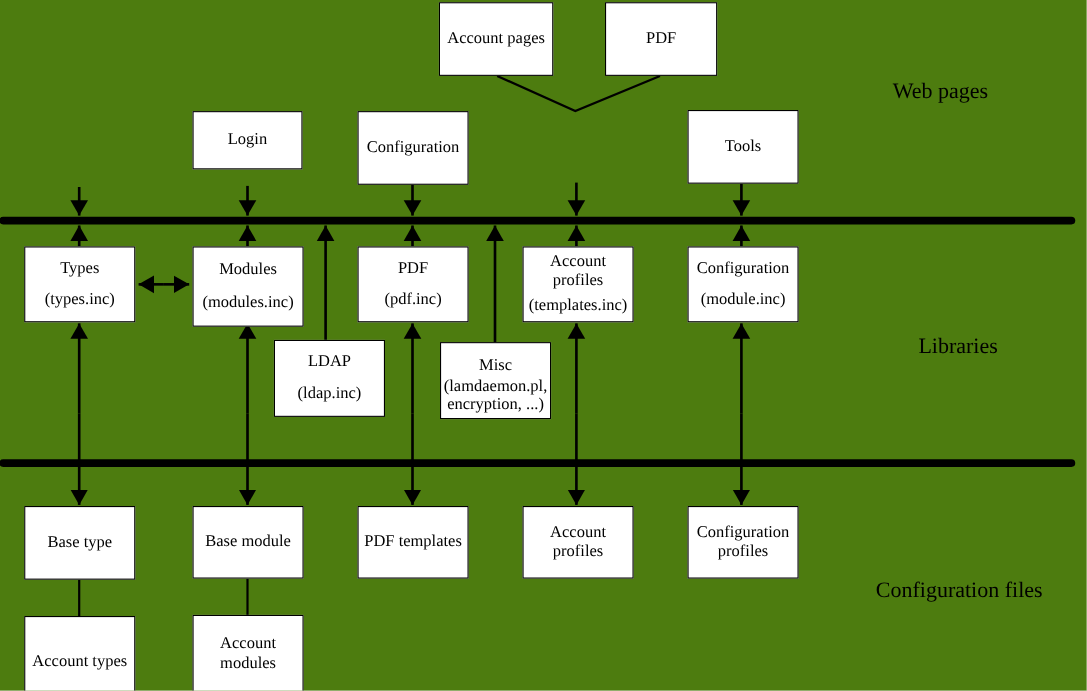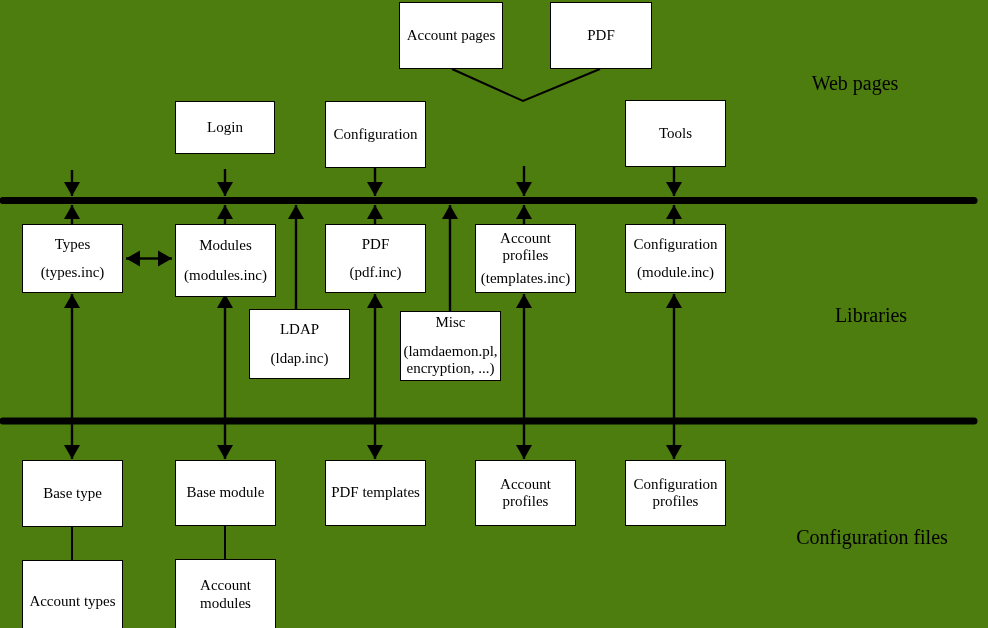--- a/index.html
+++ b/index.html
@@ -26,21 +26,21 @@
     flex-direction: column;
     align-items: center;
     justify-content: center;
     text-align: center;
     font-size: 15px;
     line-height: 1.15;
     white-space: pre-line;
     z-index: 2;
   }
   .box.two { justify-content: space-evenly; }
-  .box.misc-layout { justify-content: space-between; padding: 2px 0 3px 0; }
+  .box.misc-layout { justify-content: space-between; padding: 12px 0 3px 0; }
   .section-label {
     position: absolute;
     font-size: 20px;
     text-align: center;
     white-space: nowrap;
     z-index: 1;
   }
 </style>
 </head>
 <body>

